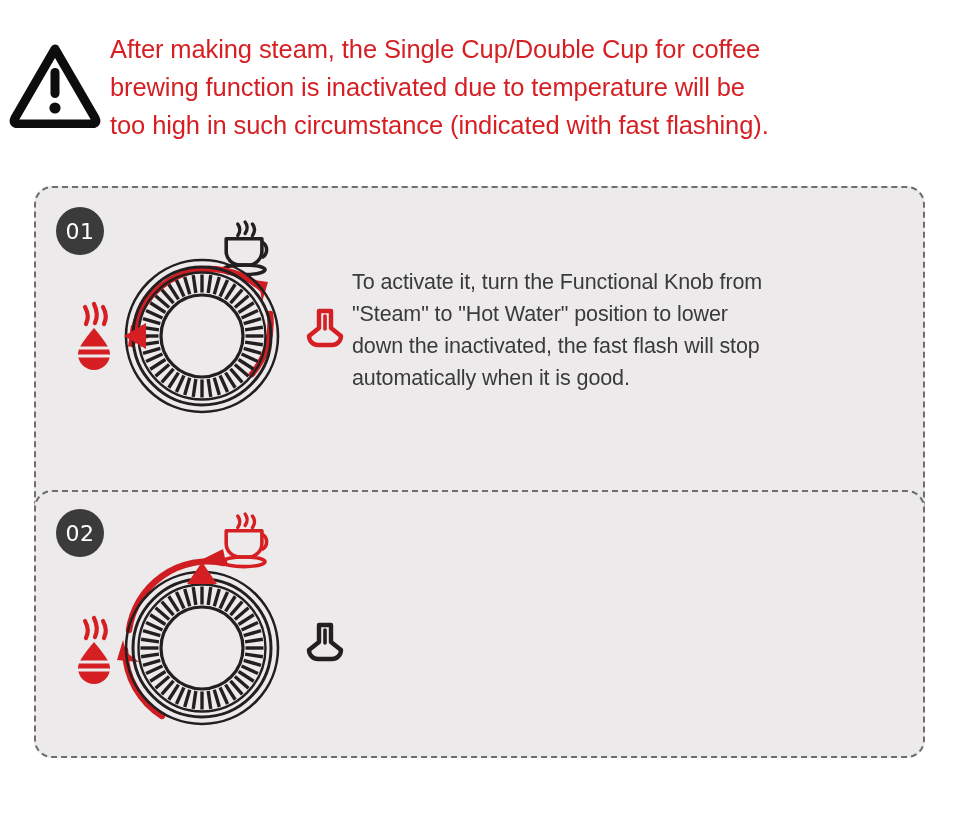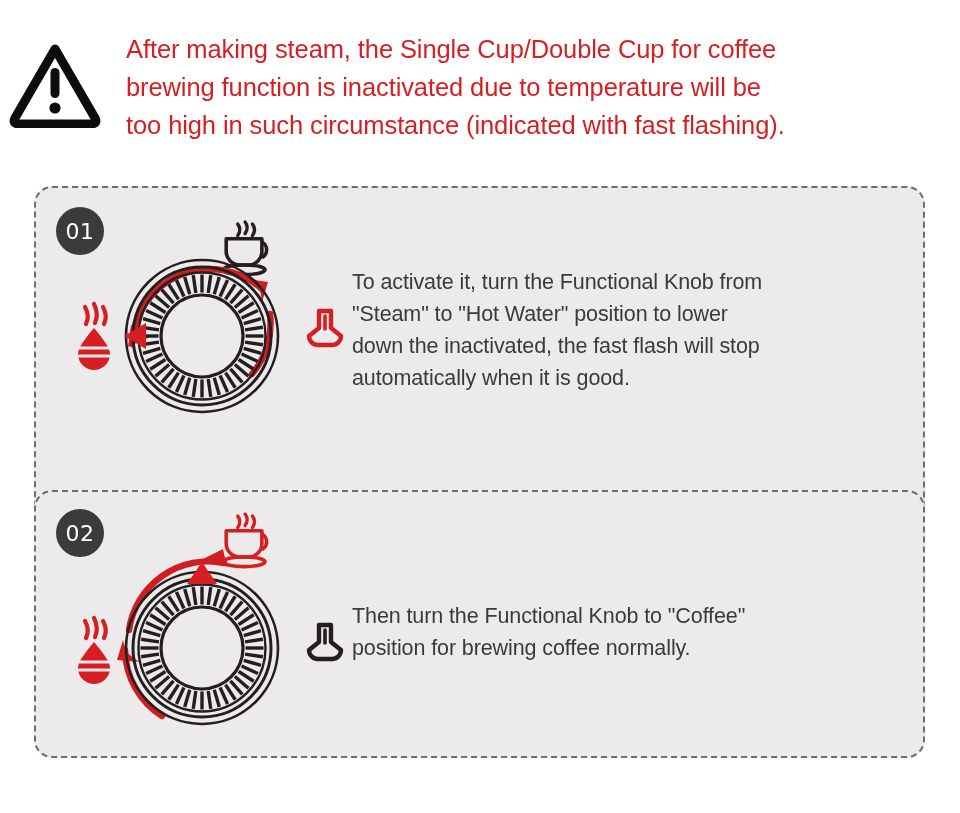--- a/index.html
+++ b/index.html
@@ -16,21 +16,20 @@
   }
 
   
   .warning-banner {
     position: absolute;
     left: 0;
     top: 28px;
     width: 960px;
     display: flex;
     align-items: flex-start;
-    gap: 16px;
   }
   .warning-icon {
     width: 110px;
     flex: 0 0 110px;
     display: flex;
     justify-content: center;
     padding-top: 14px;
   }
   .warning-text {
     color: #d61f23;
@@ -321,18 +320,16 @@
           <circle cx="148" cy="148" r="41" fill="none" stroke="#231f20" stroke-width="3.2"></circle>
           <circle cx="148" cy="148" r="38" fill="#eceaea"></circle>
         </g>
 
         <g>
           <path d="M 148 62 l 15 22 l -30 0 z" fill="#d61f23"></path>
         </g>
       </svg>
     </div>
 
-    <div class="card-body">Then turn the Functional Knob to "Coffee"
-position for brewing coffee normally.</div>
   </div>
 </div>
 
 <div class="spacer-bottom"></div>
 
 </body></html>

